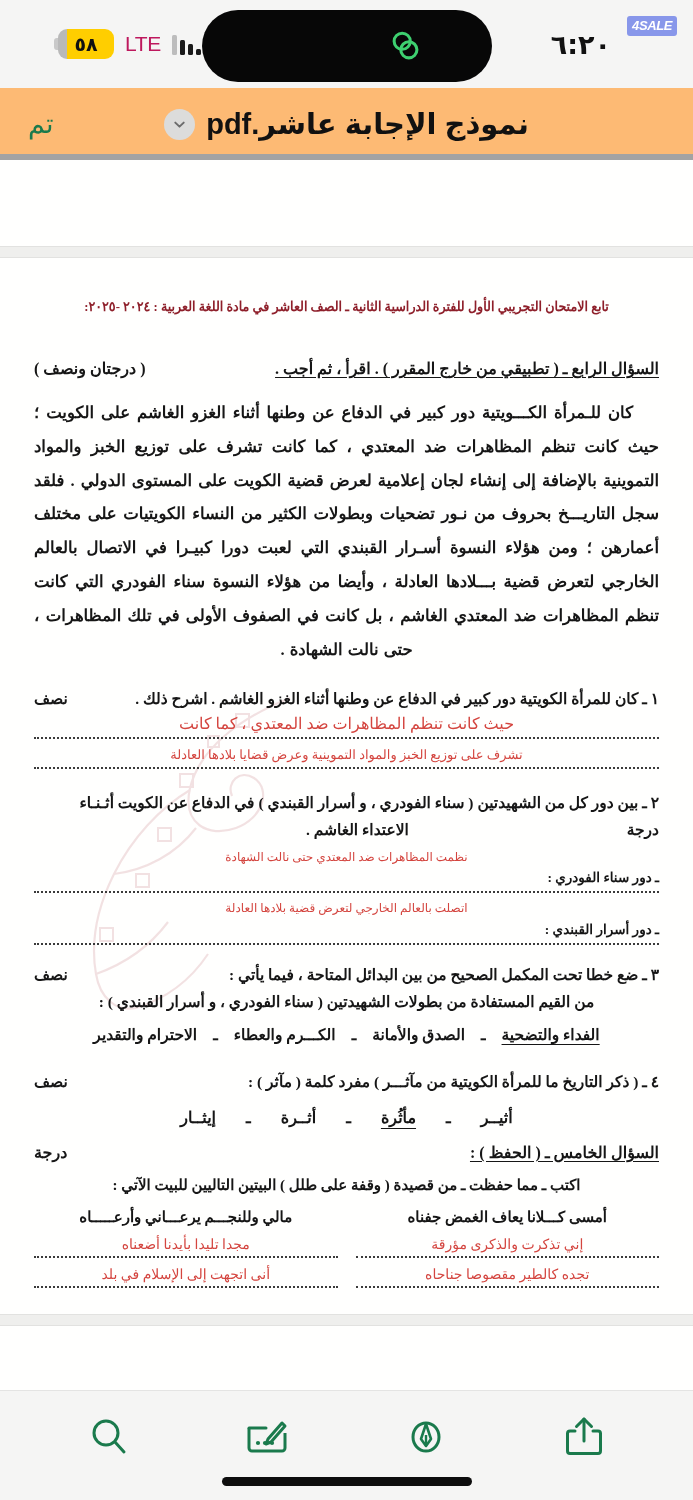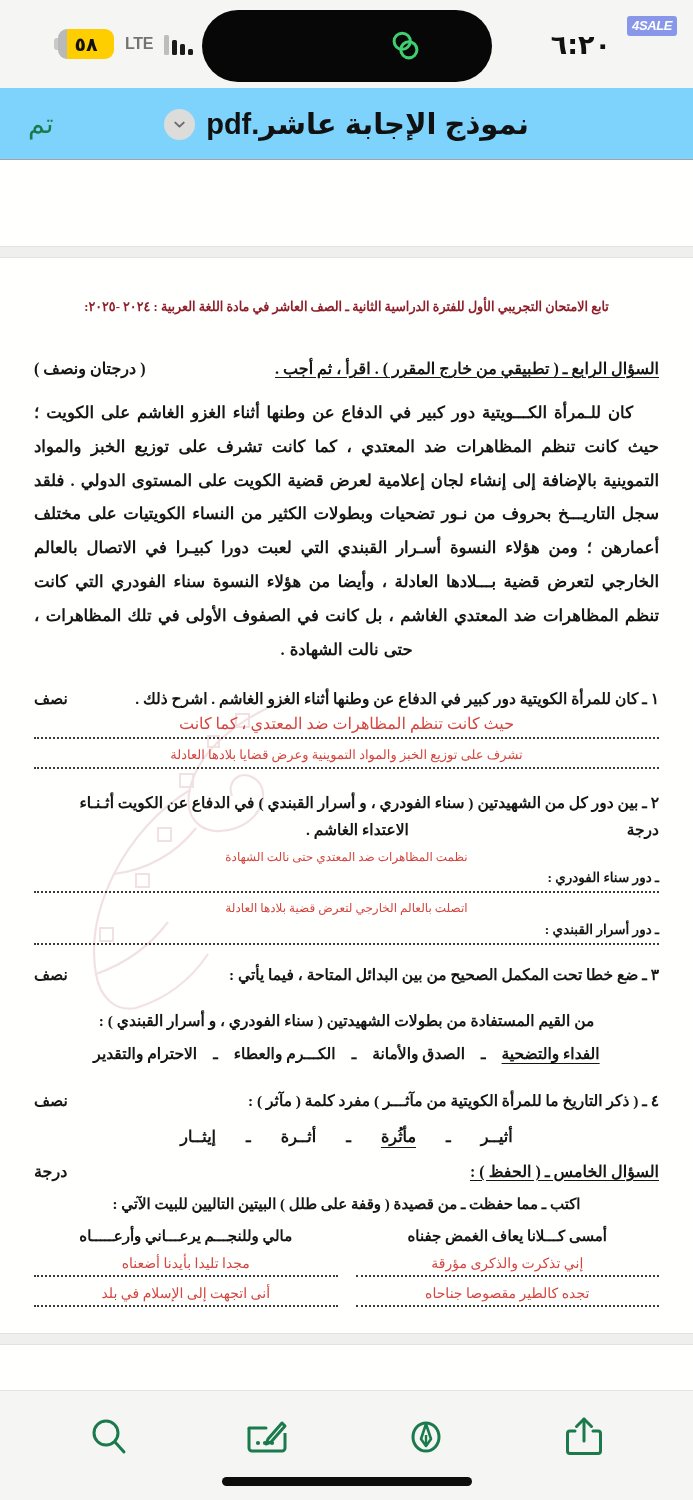--- a/index.html
+++ b/index.html
@@ -47,21 +47,21 @@
     border-radius: 3px 0 0 3px;
     background: #c9c9c9;
   }
   .battery-num {
     font-size: 19px; font-weight: 700; color: #111;
     letter-spacing: -0.5px; line-height: 1;
     font-family: "DejaVu Sans", sans-serif;
     direction: rtl;
   }
   .lte-label {
-    font-size: 16px; font-weight: 700; color: #737373;
+    font-size: 21px; font-weight: 400; color: #be185d;
     letter-spacing: -0.3px;
   }
   .signal-bars {
     display: flex; align-items: flex-end; gap: 3px; height: 22px;
   }
   .signal-bars i {
     display: block; width: 5px; border-radius: 1.5px; background: #1a1a1a;
   }
   .signal-bars i:nth-child(1) { height: 20px; background: #bdbdbd; }
   .signal-bars i:nth-child(2) { height: 15px; }
@@ -98,24 +98,24 @@
     border-radius: 3px;
     letter-spacing: -0.4px;
     align-self: flex-start;
     margin-top: 16px;
   }
 
   
   .nav-bar {
     flex: 0 0 72px;
     height: 72px;
-    background: #7dd3fc;
+    background: #fdba74;
     display: flex; align-items: center;
     position: relative;
-    border-bottom: 1px solid #a3a3a3;
+    border-bottom: 6px solid #a3a3a3;
     padding: 0 20px;
   }
   .doc-title-wrap {
     position: absolute; left: 0; right: 0; top: 0; height: 72px;
     display: flex; align-items: center; justify-content: center;
     gap: 11px;
     pointer-events: none;
   }
   .doc-title {
     font-size: 29px; font-weight: 700; color: #111;
@@ -208,21 +208,21 @@
     display: flex; align-items: baseline; justify-content: space-between;
     font-size: 15.5px; font-weight: 700;
     line-height: 1.75;
     gap: 14px;
   }
   .qline .qtext { flex: 1 1 auto; }
   .qline .mark { flex: 0 0 auto; font-weight: 700; }
   .q-sub {
     font-size: 15.5px; font-weight: 700; line-height: 1.8;
   }
-  .q-sub.center { text-align: center; margin-top: 19px; }
+  .q-sub.center { text-align: center; }
 
   .answer-red {
     color: #d4453f;
     font-size: 16px;
     font-weight: 400;
     line-height: 1.55;
     font-family: "Liberation Serif", serif;
   }
   .answer-red.sm { font-size: 13px; }
   .answer-red.xs { font-size: 12px; }

